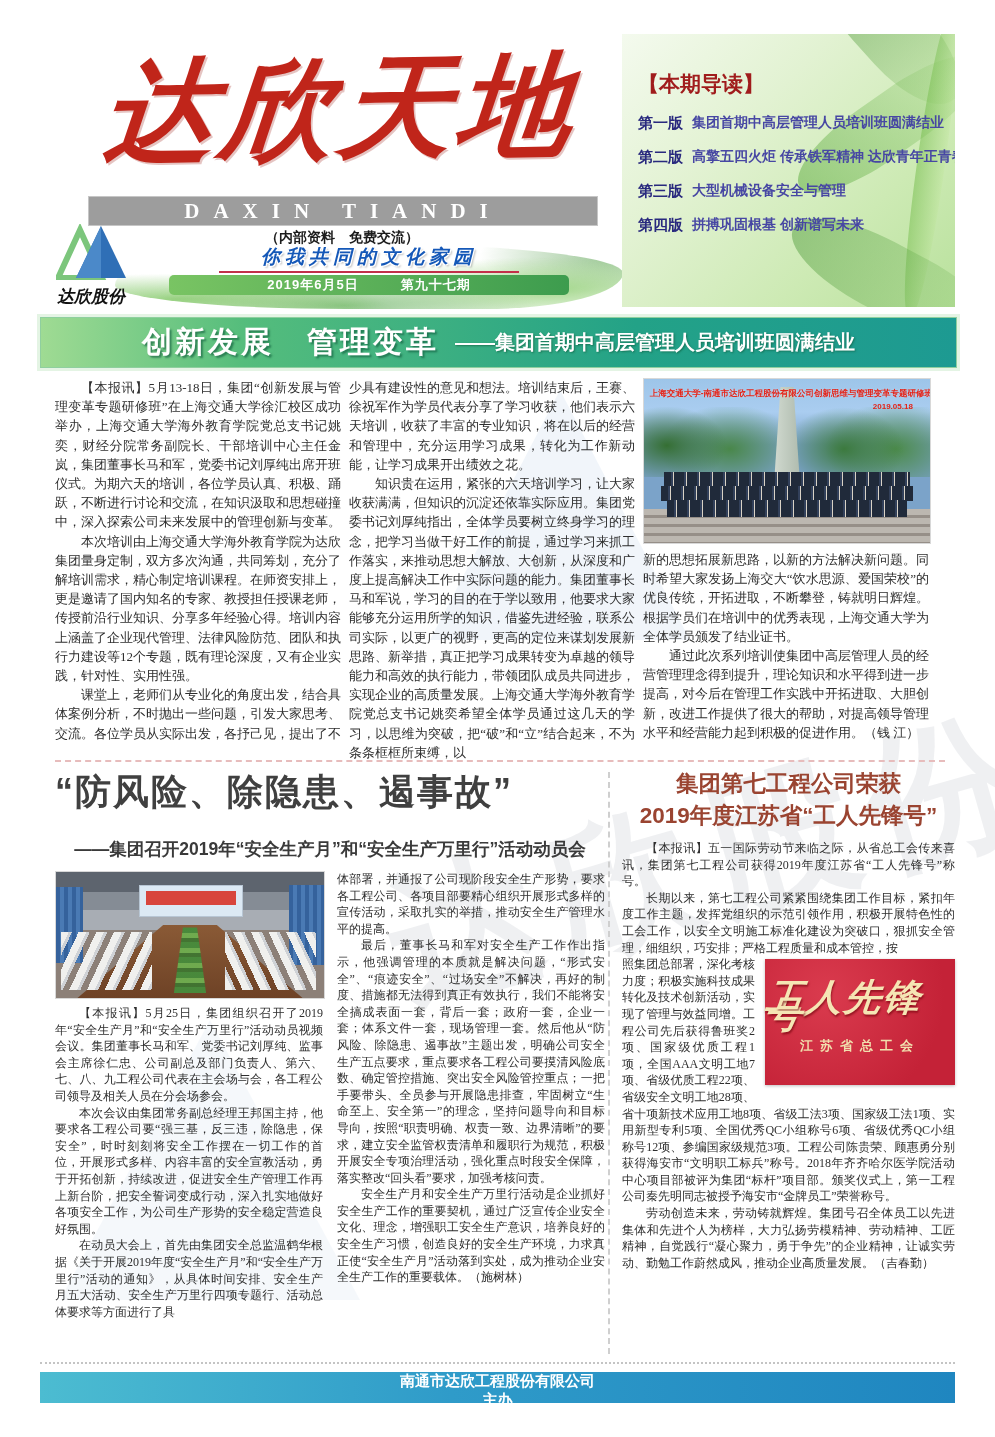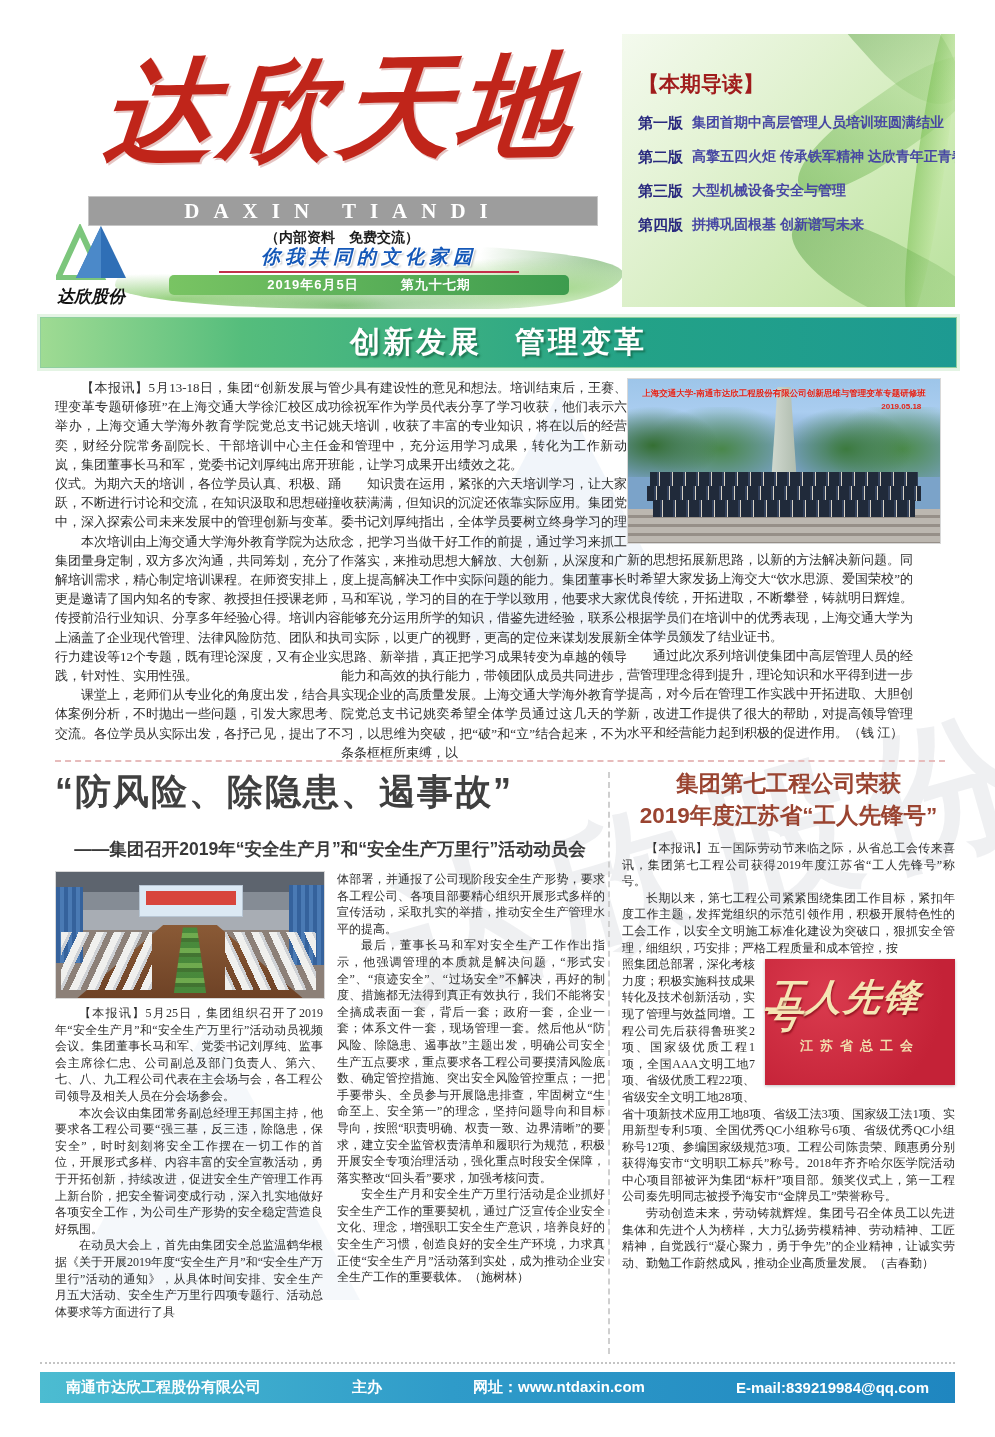--- a/index.html
+++ b/index.html
@@ -48,27 +48,27 @@
   .banner1{left:40px;top:317px;width:915px;height:49px;
     background:linear-gradient(90deg,#9fdb93 0%,#55bd7c 22%,#23a287 65%,#1d9a92 100%);
     border:1px solid #8fcf9f;box-shadow:0 0 0 3px #e4f4e4;
     display:flex;align-items:center;justify-content:center;gap:16px;color:#fff;
     font-family:"Liberation Sans",sans-serif;white-space:nowrap;}
   .banner1-main{font-size:30px;font-weight:bold;letter-spacing:3px;text-shadow:2px 2px 2px rgba(15,90,60,.65);}
   .banner1-sub{font-size:20px;font-weight:bold;text-shadow:1px 1px 2px rgba(15,90,60,.65);}
   
   p.para{margin:0;text-align:justify;}
   .ind{text-indent:2em;}
-  .a1{left:55px;top:378px;width:890px;height:380px;display:flex;gap:0;
+  .a1{left:55px;top:378px;width:890px;height:380px;display:flex;gap:8px;
       font-size:13px;line-height:19.2px;color:#2e2e2e;}
   .a1 .col{width:286px;flex:none;}
   .divider-h{left:55px;top:760px;width:890px;height:0;border-top:2px dashed #e7bcbc;}
   
   .photo1{position:relative;width:286px;height:164px;margin-bottom:6px;overflow:hidden;border:1px solid #d8d8d8;
-    background:linear-gradient(180deg,#9dc5e9 0%,#aacdf0 20%,#8fb4d8 32%,#7ba3c9 40%);padding-left:26px;}
+    background:linear-gradient(180deg,#9dc5e9 0%,#aacdf0 20%,#8fb4d8 32%,#7ba3c9 40%);}
   .trees{position:absolute;left:0;top:28px;width:100%;height:70px;
     background:
       radial-gradient(ellipse 30% 80% at 8% 55%, #356f33, transparent 70%),
       radial-gradient(ellipse 35% 90% at 30% 60%, #49874a, transparent 70%),
       radial-gradient(ellipse 30% 85% at 70% 60%, #3c7a3e, transparent 70%),
       radial-gradient(ellipse 32% 90% at 92% 55%, #55955200, transparent 70%),
       radial-gradient(ellipse 34% 95% at 88% 60%, #4c8b4b, transparent 72%);}
   .monument{position:absolute;left:50%;top:8px;width:36px;height:96px;margin-left:-18px;
     background:linear-gradient(90deg,#d7dfd6,#a9b6a8);clip-path:polygon(32% 0,68% 0,86% 100%,14% 100%);}
   .steps{position:absolute;bottom:0;left:0;width:100%;height:34px;
@@ -115,21 +115,21 @@
     box-shadow:0 1px 3px rgba(0,0,0,.25);}
   .plaque-main{font-size:37px;font-weight:bold;font-style:italic;color:#f5e5b4;letter-spacing:2px;
     text-shadow:1px 2px 2px rgba(110,0,10,.6);transform:skewX(-6deg);}
   .plaque-sub{margin-top:15px;font-size:13px;font-weight:bold;color:#f1dfae;letter-spacing:7px;
     font-family:"Liberation Sans",sans-serif;}
   
   .footer-dots{left:40px;top:1362px;width:915px;height:0;border-top:2px dotted #c4c4c4;}
   .footer{left:40px;top:1372px;width:915px;height:31px;
     background:linear-gradient(90deg,#4cbcd1 0%,#2f9bc9 45%,#1f86c0 100%);
     color:#fff;font-weight:bold;font-size:15px;font-family:"Liberation Sans",sans-serif;
-    display:flex;align-items:center;justify-content:space-between;padding:0 26px;box-sizing:border-box;}
+    display:flex;align-items:center;justify-content:space-between;padding:0 42px;box-sizing:border-box;flex-direction:column;}
 </style>
 </head>
 <body>
 
 <div class="page">
 
   <svg class="wm-tri" style="left:430px;top:390px;" width="260" height="250">
     <polygon points="130,0 260,250 0,250" fill="#7ba6d4"></polygon>
   </svg>
   <svg class="wm-tri" style="left:60px;top:1020px;opacity:.07;" width="300" height="280">
@@ -178,20 +178,21 @@
       </div>
       <div class="guide-item">
         <span class="guide-label">第四版</span>
         <span class="guide-text">拼搏巩固根基 创新谱写未来</span>
       </div>
     </div>
   </div>
 
   <div class="abs banner1">
     <span class="banner1-main">创新发展　管理变革</span>
+    <span class="banner1-sub">——集团首期中高层管理人员培训班圆满结业</span>
   </div>
 
   <div class="abs a1">
     <div class="col">
       <p class="para ind">【本报讯】5月13-18日，集团“创新发展与管理变革专题研修班”在上海交通大学徐汇校区成功举办，上海交通大学海外教育学院党总支书记姚奕，财经分院常务副院长、干部培训中心主任金岚，集团董事长马和军，党委书记刘厚纯出席开班仪式。为期六天的培训，各位学员认真、积极、踊跃，不断进行讨论和交流，在知识汲取和思想碰撞中，深入探索公司未来发展中的管理创新与变革。</p>
       <p class="para ind">本次培训由上海交通大学海外教育学院为达欣集团量身定制，双方多次沟通，共同筹划，充分了解培训需求，精心制定培训课程。在师资安排上，更是邀请了国内知名的专家、教授担任授课老师，传授前沿行业知识、分享多年经验心得。培训内容上涵盖了企业现代管理、法律风险防范、团队和执行力建设等12个专题，既有理论深度，又有企业实践，针对性、实用性强。</p>
       <p class="para ind">课堂上，老师们从专业化的角度出发，结合具体案例分析，不时抛出一些问题，引发大家思考、交流。各位学员从实际出发，各抒己见，提出了不</p>
     </div>
     <div class="col">
       <p class="para">少具有建设性的意见和想法。培训结束后，王赛、徐祝军作为学员代表分享了学习收获，他们表示六天培训，收获了丰富的专业知识，将在以后的经营和管理中，充分运用学习成果，转化为工作新动能，让学习成果开出绩效之花。</p>

